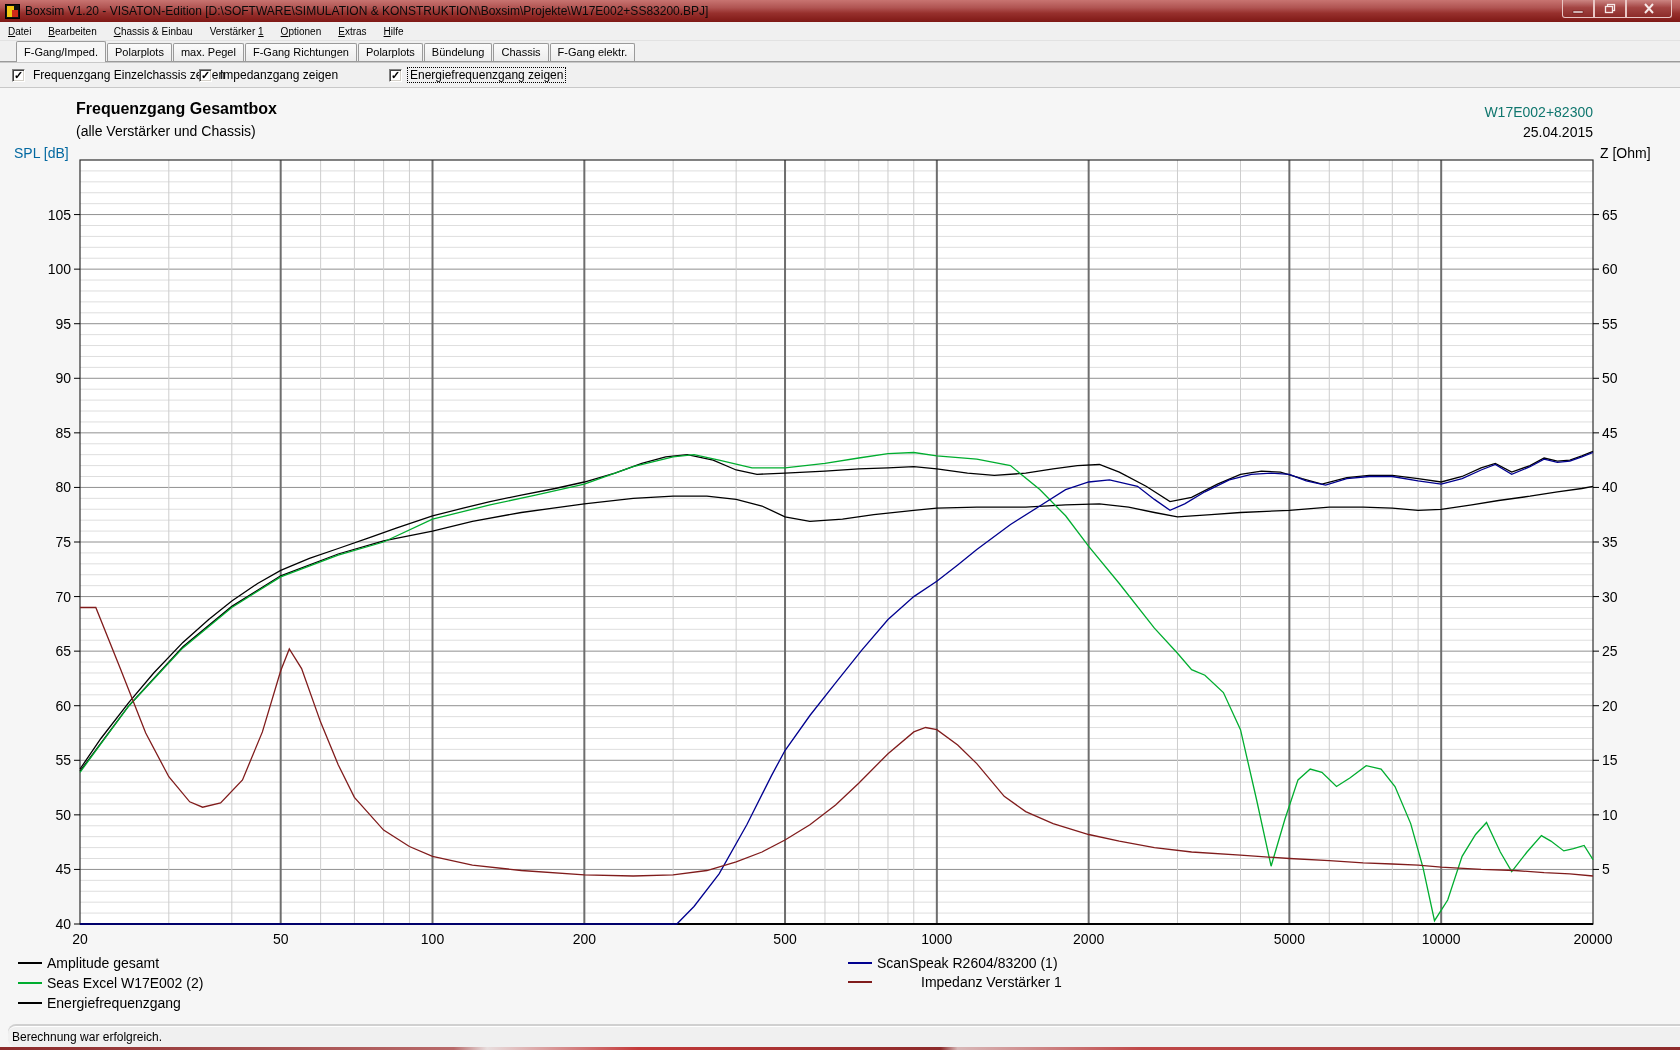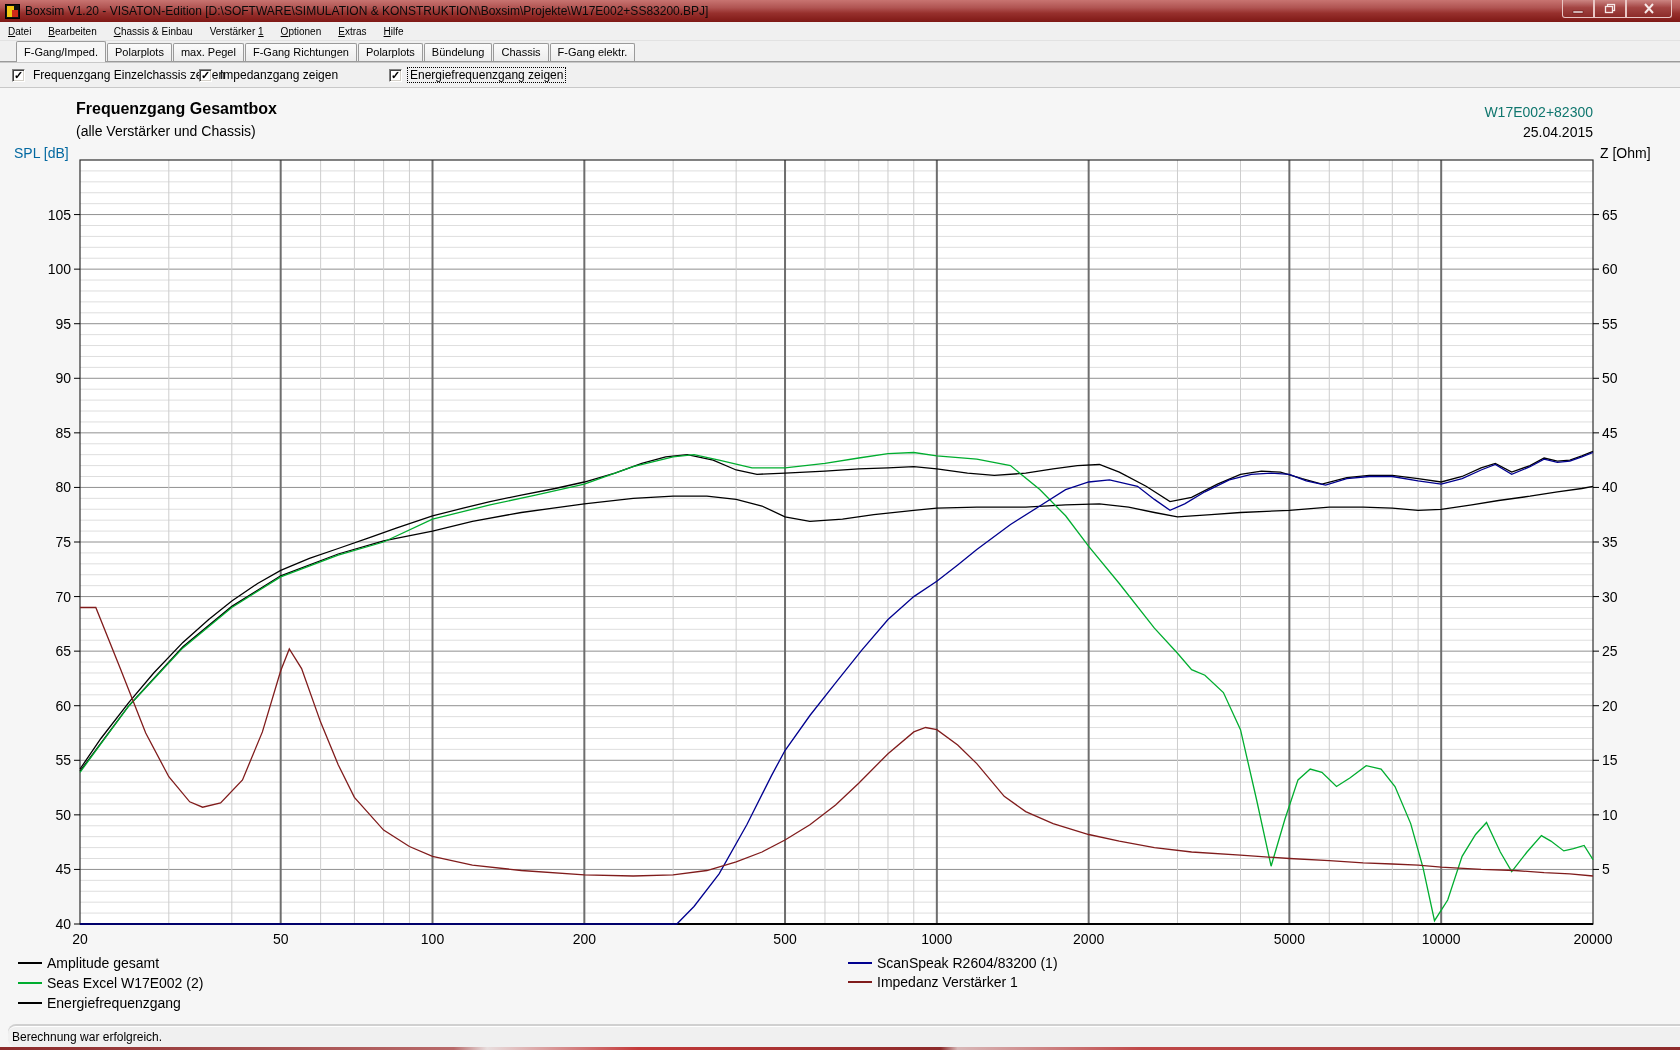--- a/index.html
+++ b/index.html
@@ -333,21 +333,21 @@
           <span class="legend-text" style="margin-left: -3px;">Seas Excel W17E002 (2)</span>
         </div>
         <div class="legend-row" style="left: 18px; top: 906px;">
           <span class="legend-swatch" style="border-top-color: rgb(0, 0, 0); margin-left: 0px; width: 24px;"></span>
           <span class="legend-text" style="margin-left: -3px;">Energiefrequenzgang</span>
         </div>
         <div class="legend-row" style="left: 848px; top: 866px;">
           <span class="legend-swatch" style="border-top-color: rgb(0, 0, 143); margin-left: 0px; width: 24px;"></span>
           <span class="legend-text" style="margin-left: -3px;">ScanSpeak R2604/83200 (1)</span>
         </div>
-        <div class="legend-row" style="left: 848px; top: 885px;">
+        <div class="legend-row" style="left: 848px; top: 885px; gap: 44px;">
           <span class="legend-swatch" style="border-top-color: rgb(128, 28, 28); margin-left: 0px; width: 24px;"></span>
           <span class="legend-text" style="margin-left: -3px;">Impedanz Verstärker 1</span>
         </div>
       </div>
   </div>
 
   <div id="statusbar">
     <div id="status-text">Berechnung war erfolgreich.</div>
   </div>
 

